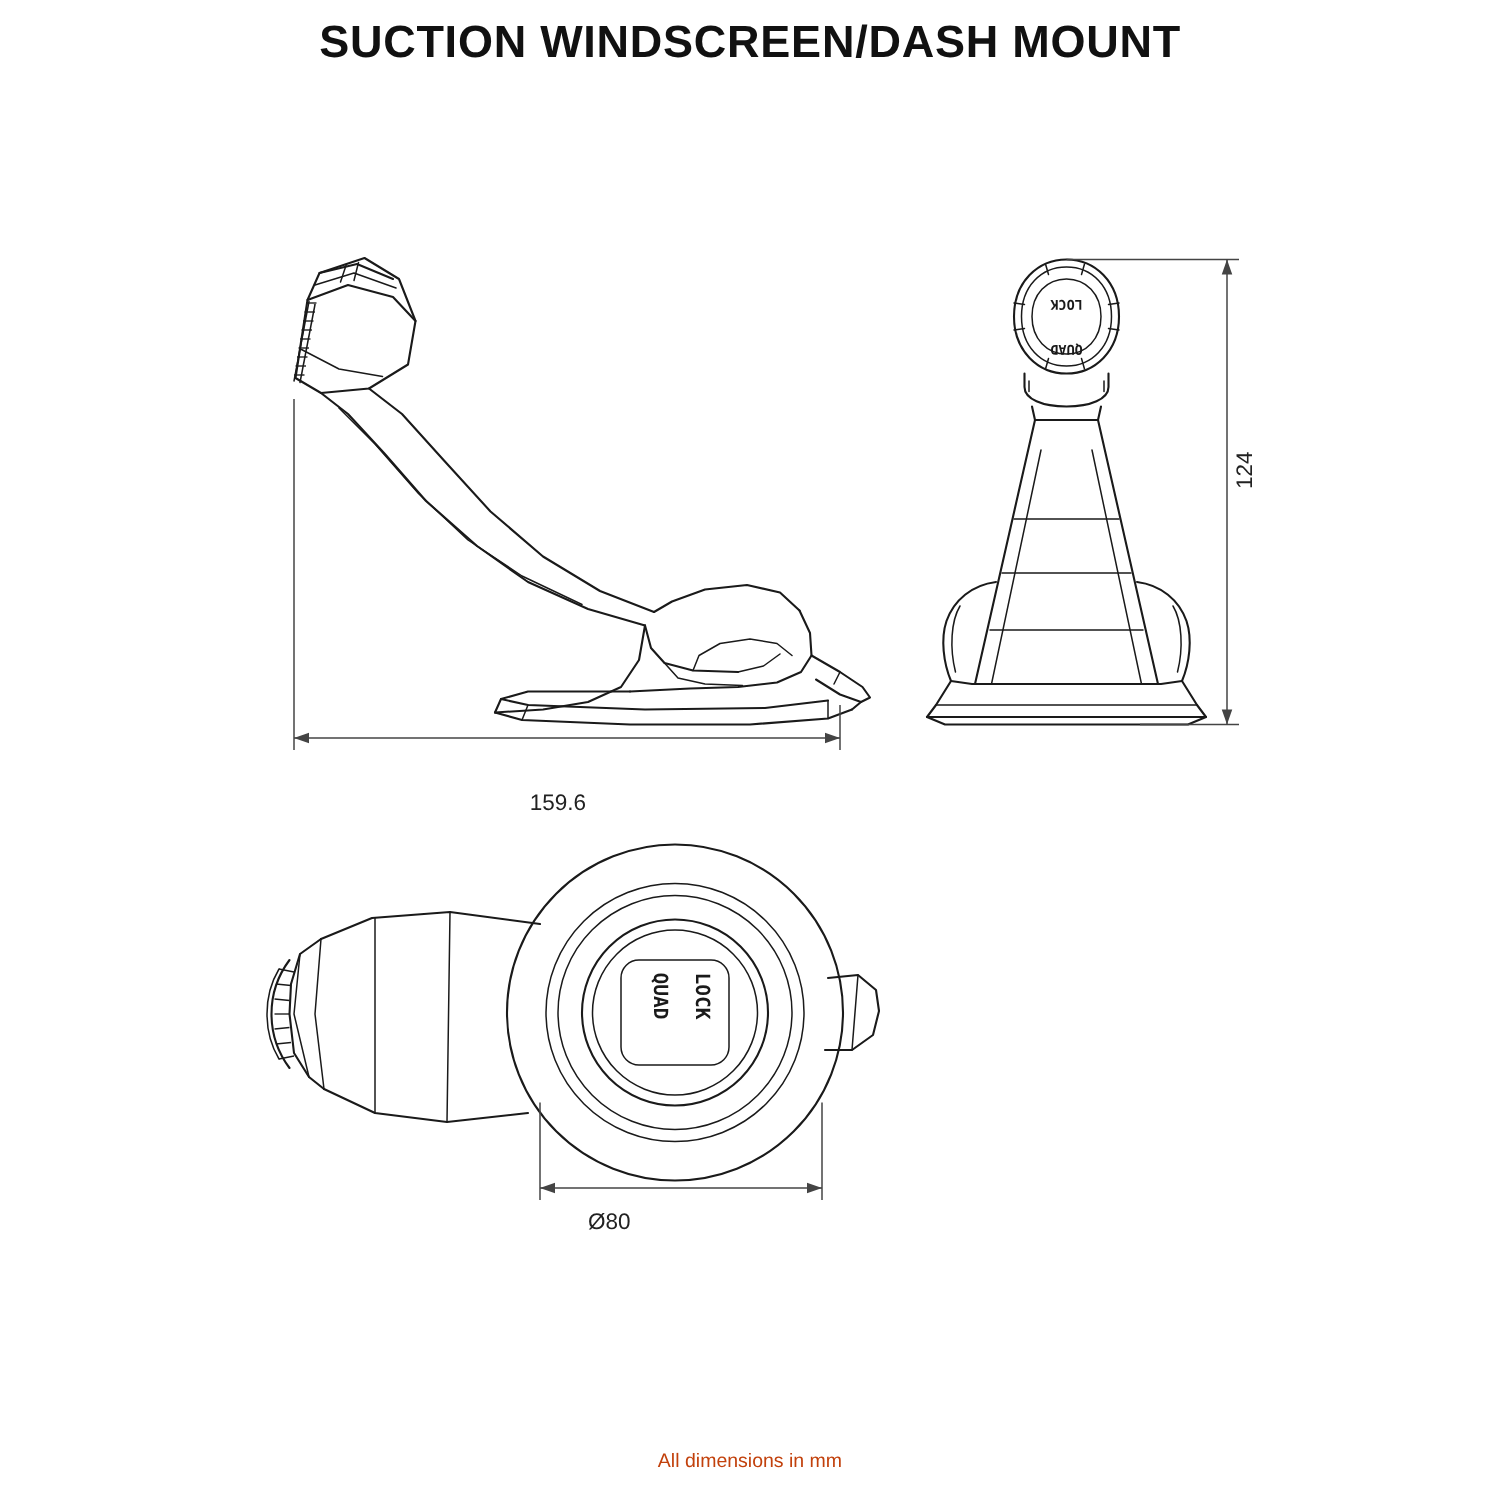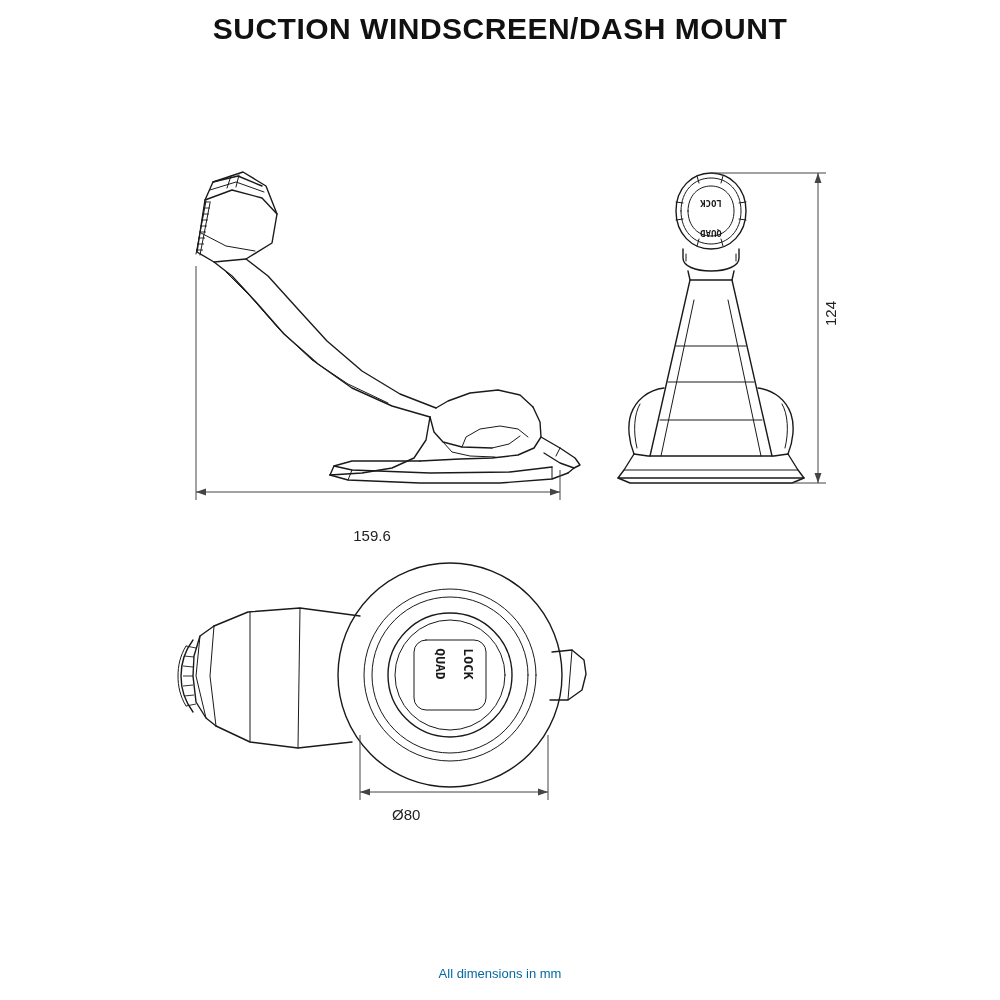--- a/index.html
+++ b/index.html
@@ -26,21 +26,21 @@
     letter-spacing: 0.5px;
     color: #111111;
   }
   .footnote {
     position: absolute;
     top: 966px;
     left: 0;
     width: 1000px;
     text-align: center;
     font-size: 13px;
-    color: #0369a1;
+    color: #c2410c;
   }
   .dim-label {
     position: absolute;
     font-size: 15px;
     color: #222222;
     white-space: nowrap;
   }
   #dim-width-label {
     left: 312px;
     top: 503px;

